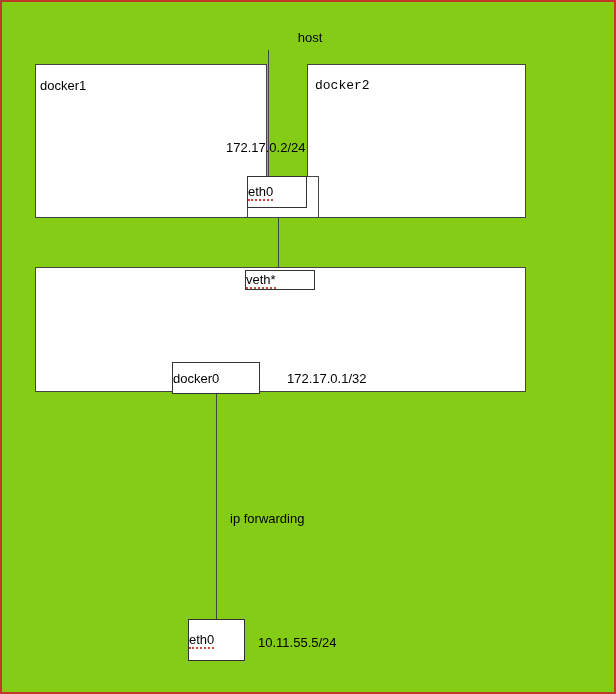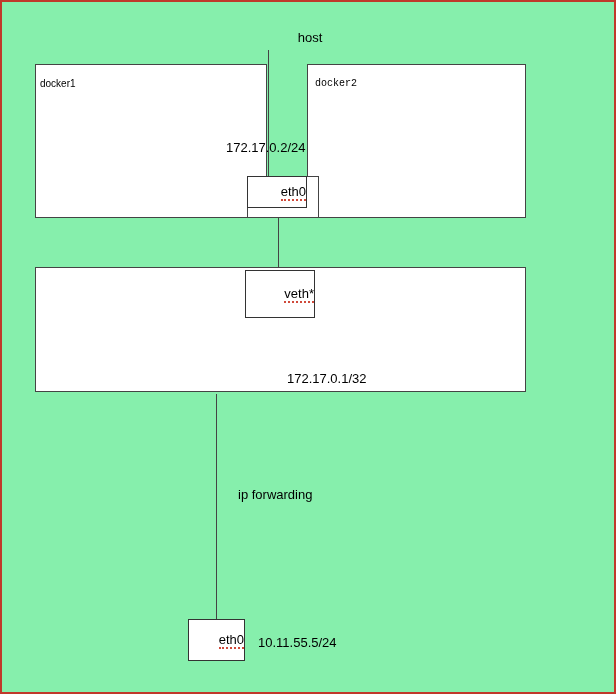--- a/index.html
+++ b/index.html
@@ -7,21 +7,21 @@
     padding: 0;
     background: #ffffff;
   }
   body {
     font-family: "Liberation Sans", sans-serif;
   }
   .canvas {
     position: relative;
     width: 616px;
     height: 694px;
-    background: #86efac;
+    background: #84cc16;
     border: 2px solid #c0392b;
     box-sizing: border-box;
     overflow: hidden;
     padding-left: 36px;
   }
   .box {
     position: absolute;
     background: #ffffff;
     border: 1px solid #444444;
     box-sizing: border-box;
@@ -29,36 +29,36 @@
   .label {
     position: absolute;
     color: #000000;
     font-size: 13px;
     line-height: 15px;
     white-space: nowrap;
   }
   .boxlabel {
     position: absolute;
     color: #000000;
-    font-size: 10px;
+    font-size: 13px;
     white-space: nowrap;
   }
   .line {
     position: absolute;
     background: #444444;
   }
   .vline { width: 1px; }
   .small-box {
     position: absolute;
     background: #ffffff;
     border: 1px solid #333333;
     box-sizing: border-box;
     display: flex;
     align-items: center;
-    justify-content: flex-end;
+    justify-content: flex-start;
     font-size: 13px;
     color: #000000;
   }
   .spell {
     border-bottom: 2px dotted #d04a3b;
     padding-bottom: 0px;
   }
   .centered-label {
     position: absolute;
     text-align: center;
@@ -87,30 +87,33 @@
   <div class="box" style="left:245px; top:174px; width:72px; height:42px;"></div>
 
   <div class="small-box" style="left:245px; top:174px; width:60px; height:32px;">
     <span class="spell">eth0</span>
   </div>
 
   <div class="line vline" style="left:276px; top:216px; height:52px;"></div>
 
   <div class="box" style="left:33px; top:265px; width:491px; height:125px;"></div>
 
-  <div class="small-box" style="left:243px; top:268px; width:70px; height:48px;">
+  <div class="small-box" style="left:243px; top:268px; width:70px; height:20px;">
     <span class="spell">veth*</span>
   </div>
 
+  <div class="small-box" style="left:170px; top:360px; width:88px; height:32px;">
+    <span>docker0</span>
+  </div>
 
   <div class="label" style="left:285px; top:369px;">172.17.0.1/32</div>
 
   <div class="line vline" style="left:214px; top:392px; height:225px;"></div>
 
-  <div class="label" style="left:228px; top:485px;margin-left:8px;">ip forwarding</div>
+  <div class="label" style="left:228px; top:509px;">ip forwarding</div>
 
   <div class="small-box" style="left:186px; top:617px; width:57px; height:42px;">
     <span class="spell">eth0</span>
   </div>
 
   <div class="label" style="left:256px; top:633px;text-align:right;">10.11.55.5/24</div>
 
 </div>
 
 </body></html>

